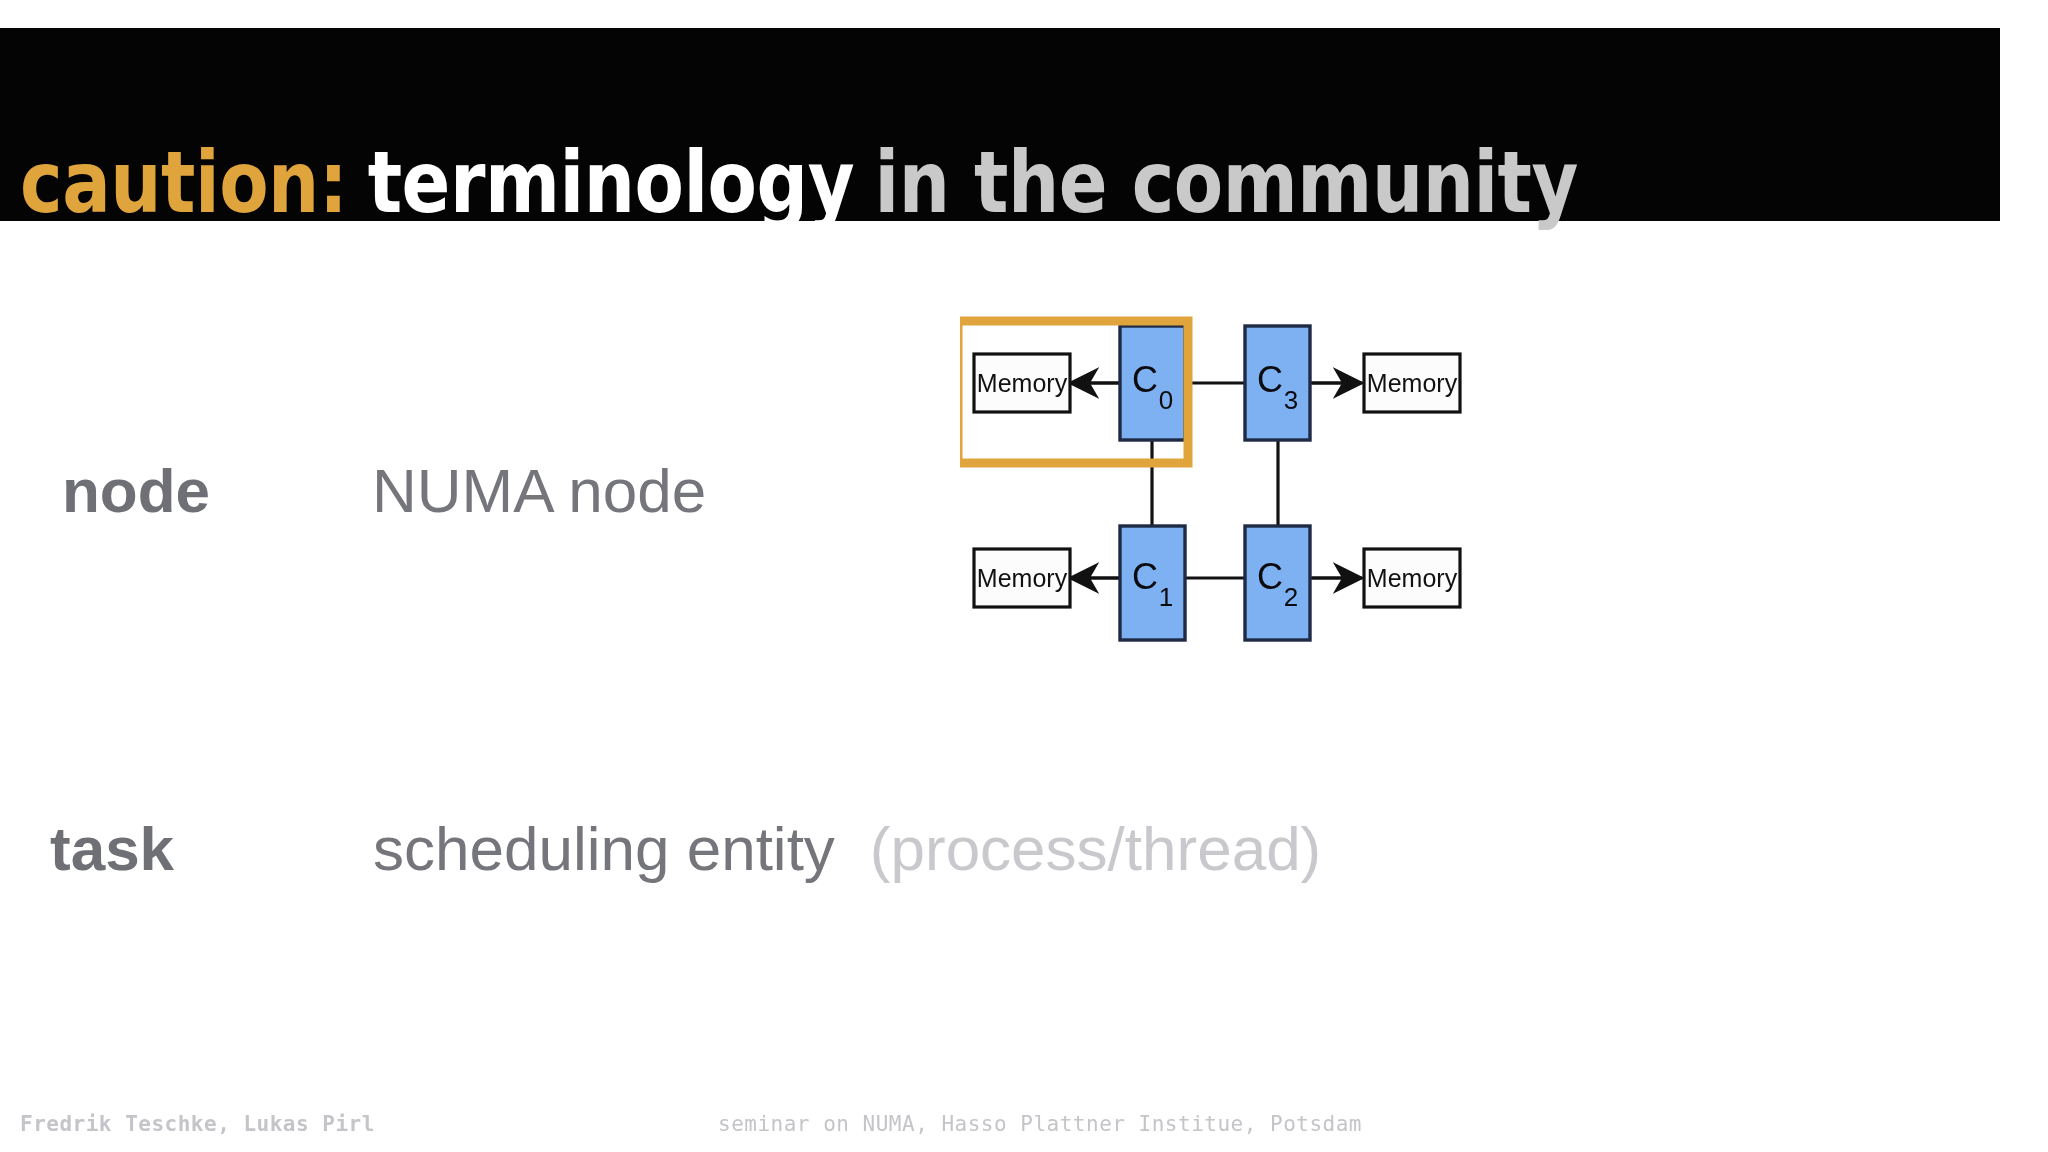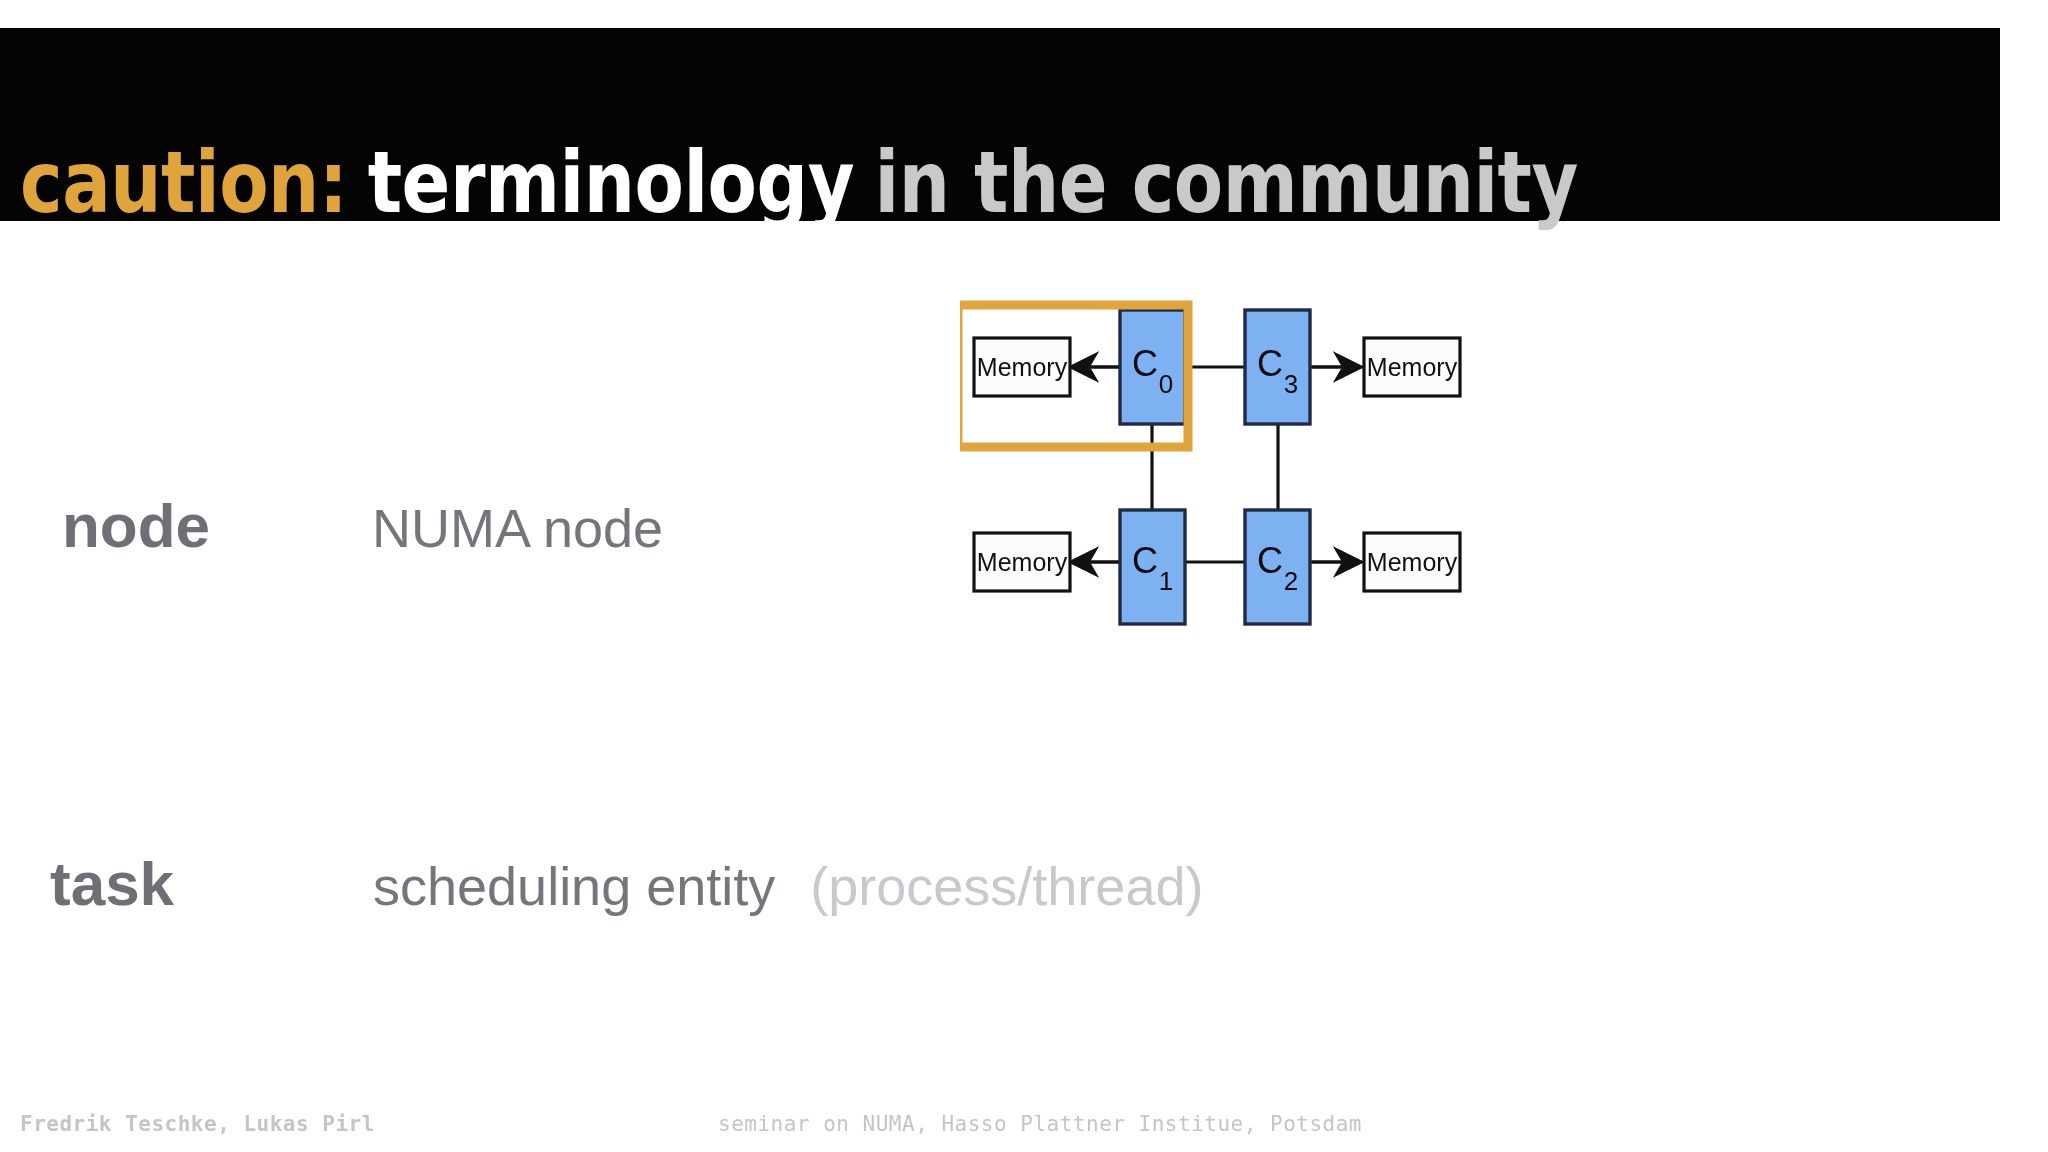--- a/index.html
+++ b/index.html
@@ -68,40 +68,39 @@
     white-space: nowrap;
     pointer-events: auto;
   }
   .def-term {
     display: inline-block;
     width: 310px;
     font-size: 62px;
     font-weight: bold;
     color: #6f6f76;
     letter-spacing: 0px;
-    margin-top: 35px;
   }
   .def-desc {
-    font-size: 54px;
+    font-size: 62px;
     font-weight: normal;
     color: #75757c;
     letter-spacing: 0px;
   }
   .def-desc-faint {
     color: #c9c9cd;
     text-align: center;
   }
   #row-node { left: 62px; top: 455px; }
   #row-task { left: 50px; top: 813px; gap: 13px; }
 
   
   #diagram {
     position: absolute;
     left: 960px;
-    top: 288px;
+    top: 304px;
     width: 940px;
     height: 420px;
   }
   #diagram svg { display: block; }
 
   
   .footer {
     position: absolute;
     left: 0;
     top: 1112px;

